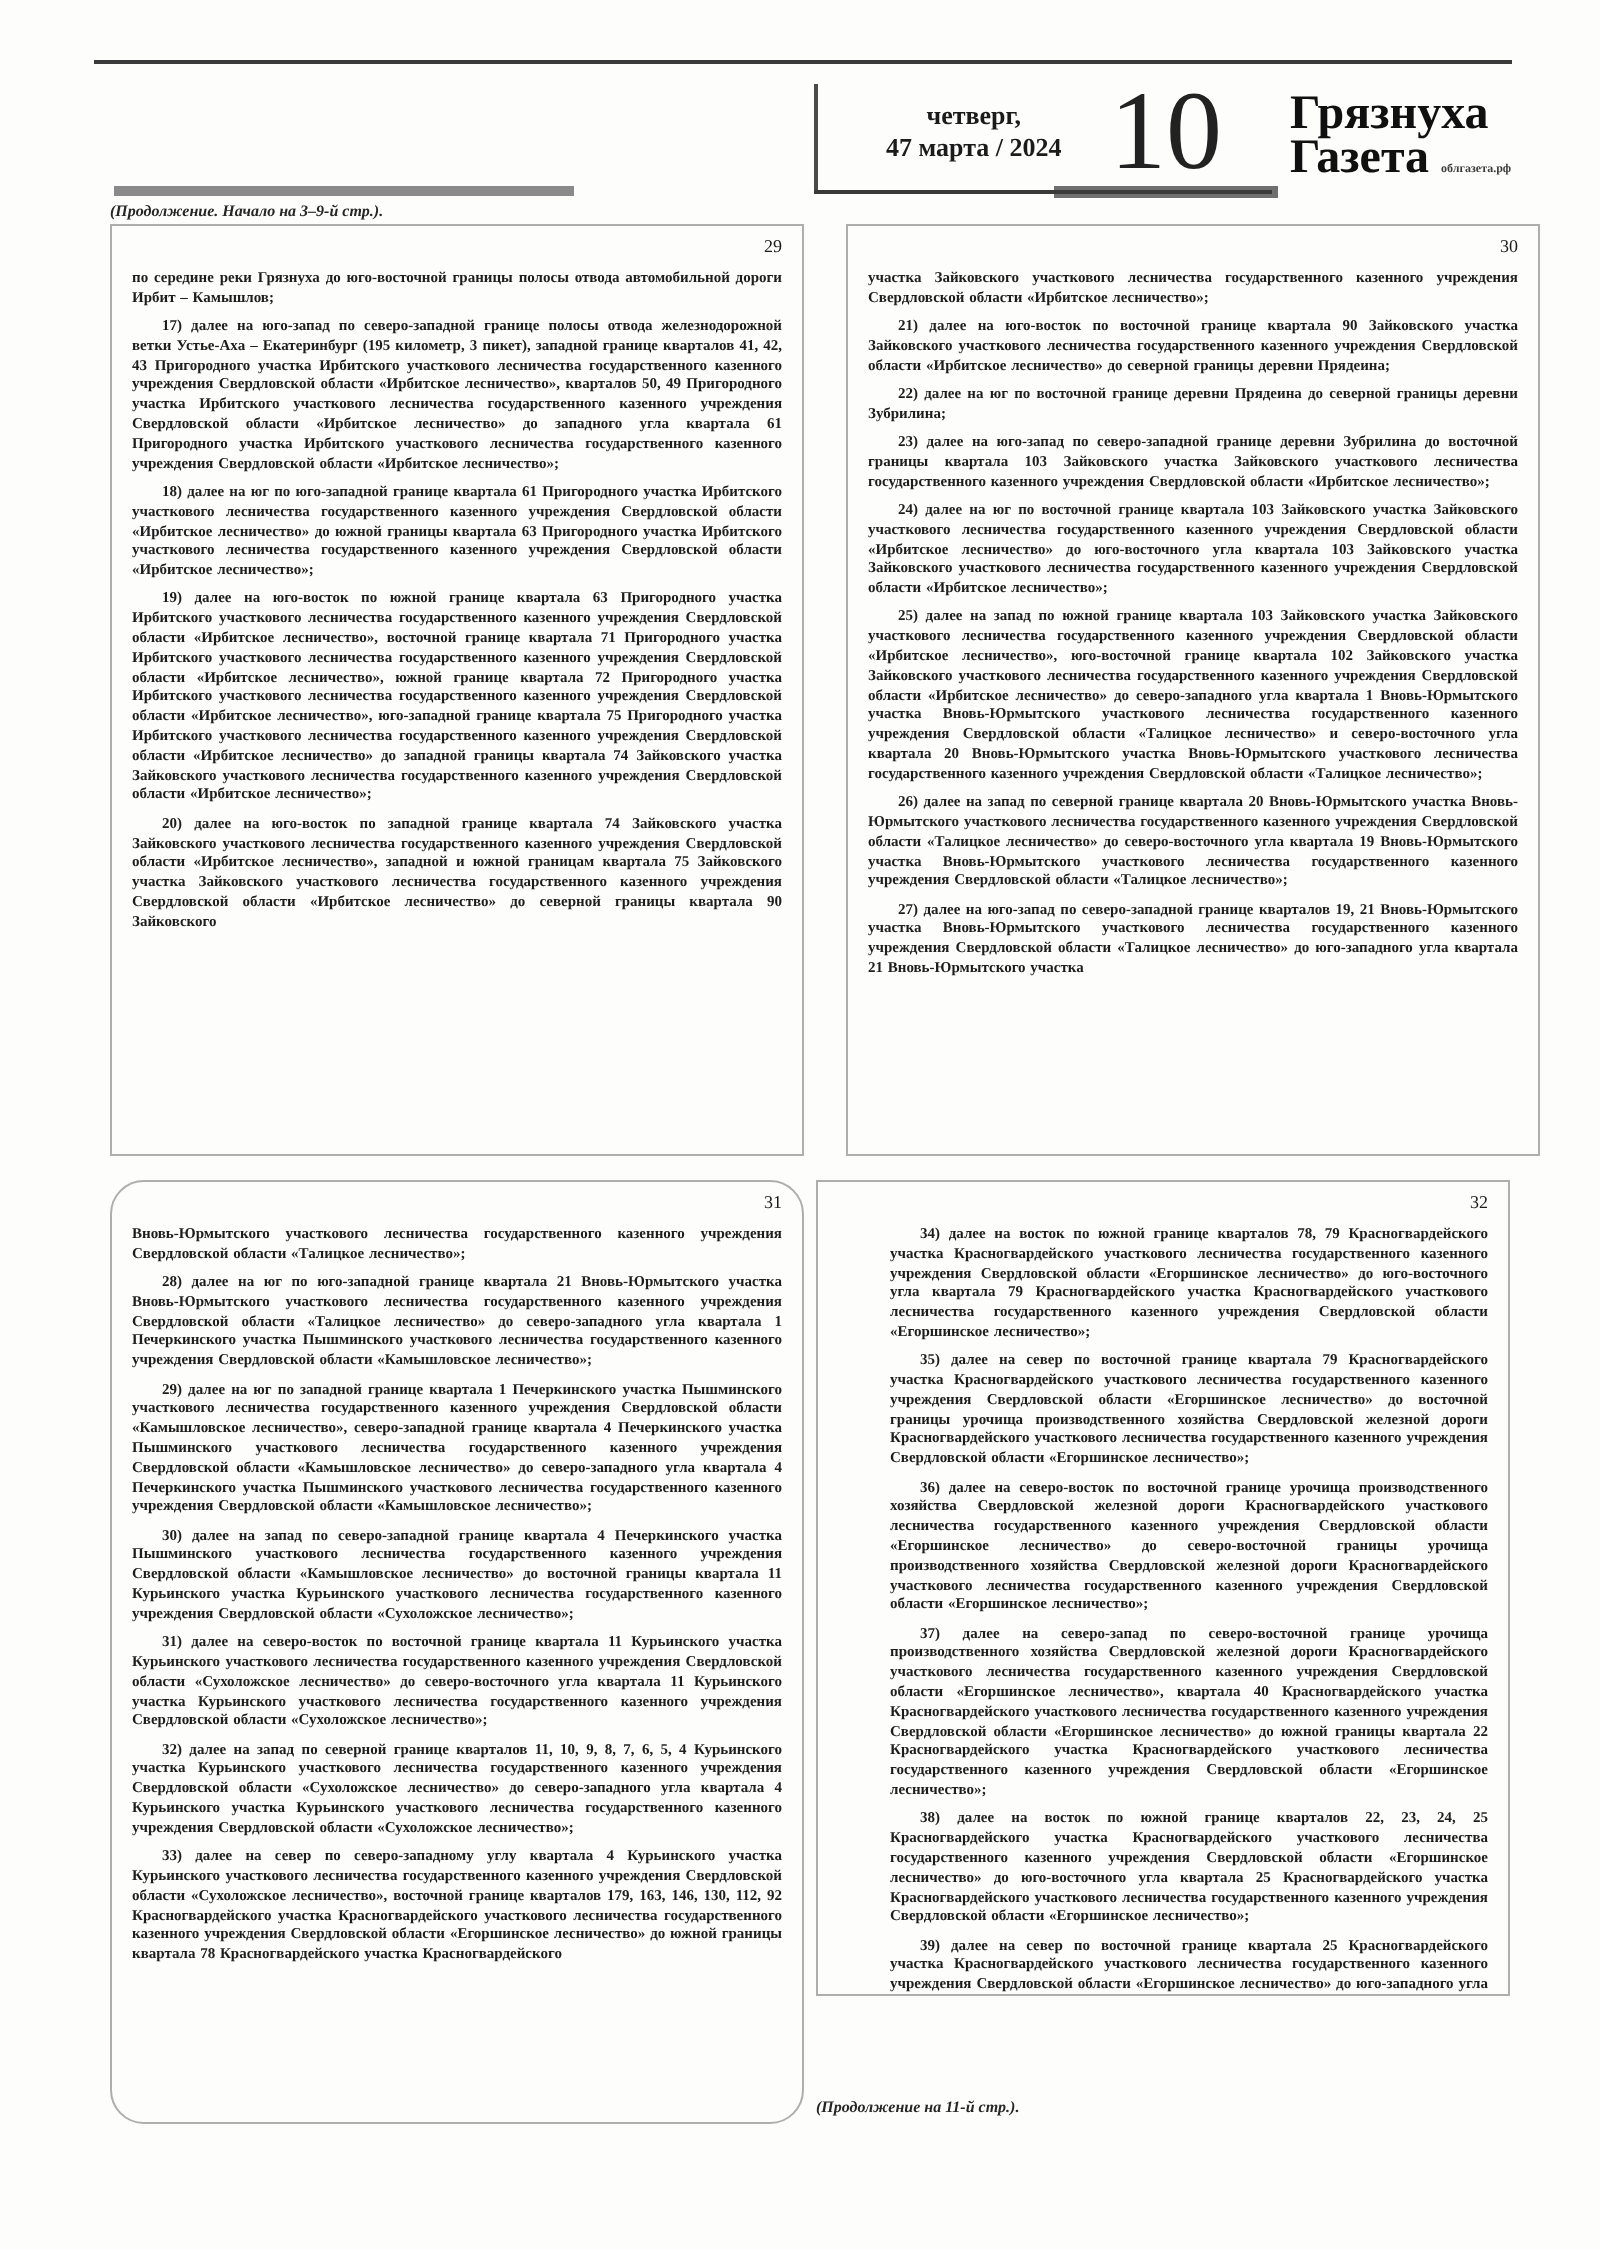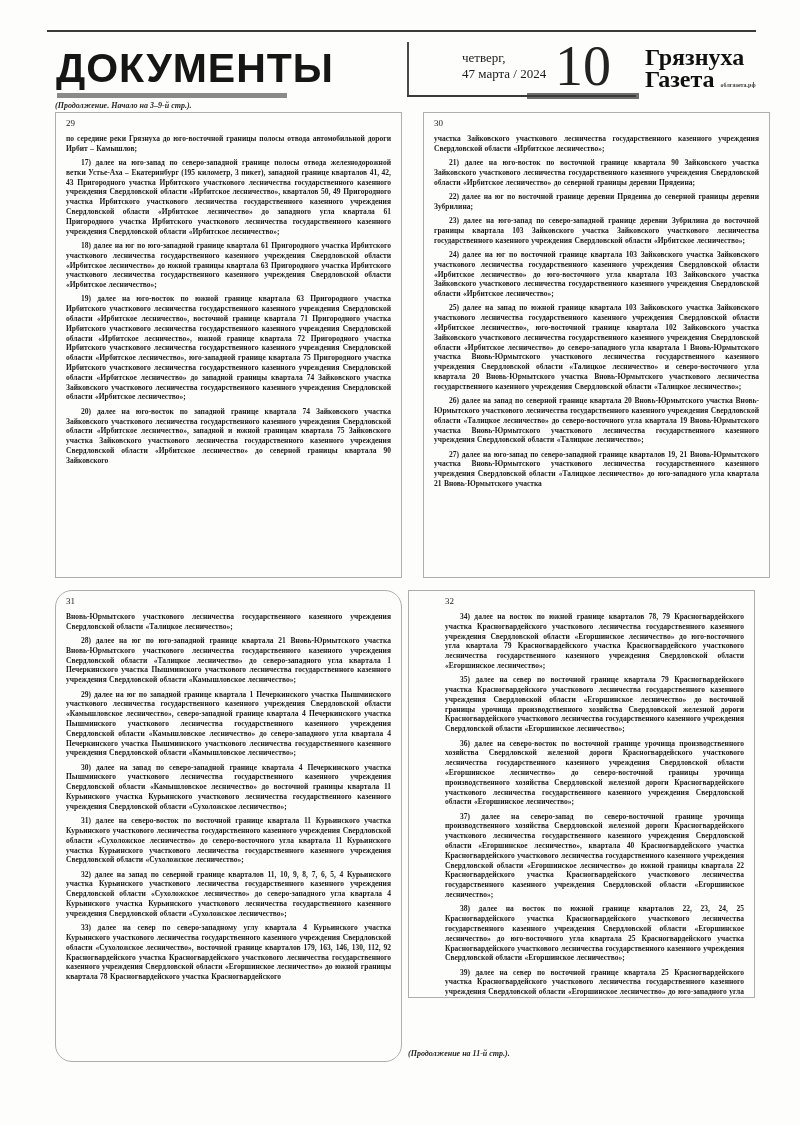--- a/index.html
+++ b/index.html
@@ -12,22 +12,22 @@
   
   .rule-top { position:absolute; left:47px; top:30px; width:709px; height:2px; background:#3a3a3a; }
   .masthead-title {
     position:absolute; left:56px; top:48px; width:340px;
     font-family:"Liberation Sans", sans-serif; font-weight:bold;
     font-size:41px; letter-spacing:1px; color:#161616; line-height:1;
   }
   .title-bar { position:absolute; left:57px; top:93px; width:230px; height:5px; background:#8a8a8a; }
   .v-divider { position:absolute; left:407px; top:42px; width:2px; height:54px; background:#4a4a4a; }
   .date-block {
-    position:absolute; left:462px; top:50px;
-    font-size:13px; font-weight:normal; line-height:16px; color:#1b1b1b;
+    position:absolute; left:443px; top:50px;
+    font-size:13px; font-weight:bold; line-height:16px; color:#1b1b1b;text-align:center;
   }
   .page-number {
     position:absolute; left:527px; top:38px; width:112px; text-align:center;
     font-size:56px; font-weight:normal; color:#222; line-height:1;
   }
   .page-number-bar { position:absolute; left:527px; top:93px; width:112px; height:6px; background:#6f6f6f; }
   .rule-header { position:absolute; left:407px; top:95px; width:229px; height:2px; background:#3a3a3a; }
   .gazeta-logo {
     position:absolute; left:645px; top:46px; width:150px;
     font-size:24px; font-weight:bold; line-height:22px; color:#101010;
@@ -42,38 +42,37 @@
   
   .tbox {
     position:absolute; width:347px; border:1px solid #aeaeae; background:#fdfdfc;
     padding:4px 10px 4px 10px; overflow:hidden;
   }
   .tbox-29 { left:55px;  top:112px; height:466px; }
   .tbox-30 { left:423px; top:112px; height:466px; }
   .tbox-31 { left:55px;  top:590px; height:472px;border-radius:17px; }
   .tbox-32 { left:408px; top:590px; height:408px;padding-left:36px; }
   .col-number {
-    text-align:left; font-size:9px; font-weight:normal; color:#1b1b1b;
+    text-align:right; font-size:9px; font-weight:normal; color:#1b1b1b;
     margin:1px 0 6px 0; line-height:10px;
   }
   .tbox p {
     margin:0 0 4.5px 0; font-size:7.5px; line-height:9.8px;
     font-weight:bold; text-align:justify; text-indent:15px; color:#1d1d1d;
     word-spacing:0.5px;
   }
   .tbox p.no-indent { text-indent:0; }
 </style>
 </head>
 <body>
 
 <div class="page">
 
   <div class="rule-top"></div>
 
-  <div class="masthead-title">ДОКУМЕНТЫ</div>
   <div class="title-bar"></div>
 
   <div class="v-divider"></div>
 
   <div class="date-block">
     <div>четверг,</div>
     <div>47 марта / 2024</div>
   </div>
 
   <div class="page-number">10</div>

